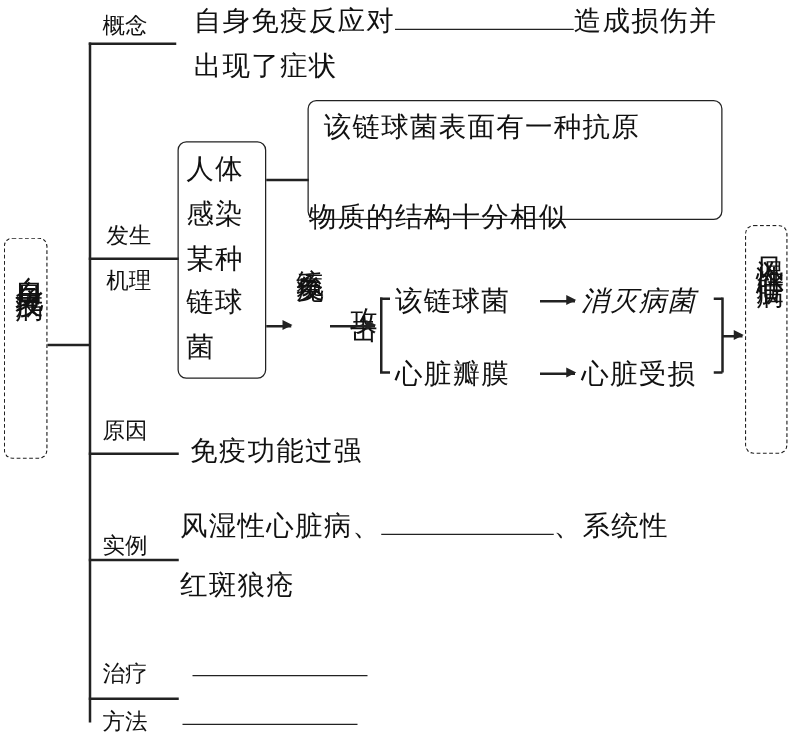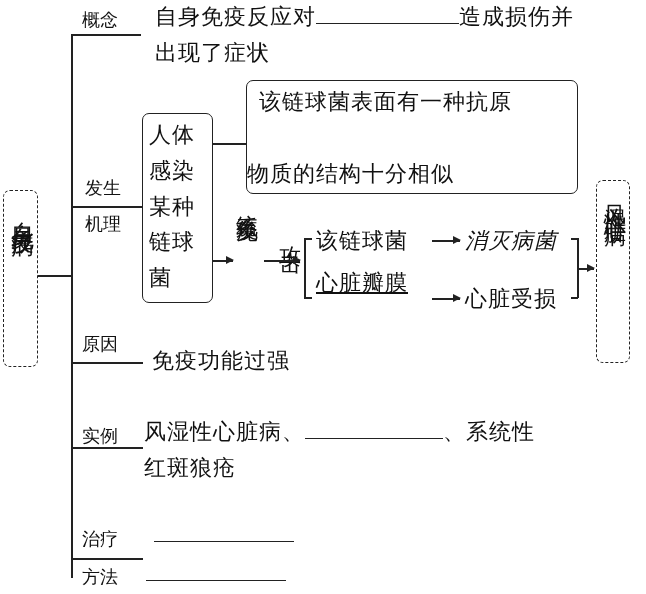--- a/index.html
+++ b/index.html
@@ -38,58 +38,58 @@
 
 <div class="box" style="left:142px;top:113px;width:71px;height:190px;">
   <div class="abs big" style="left:6px;top:6px;">人体</div>
   <div class="abs big" style="left:6px;top:42px;">感染</div>
   <div class="abs big" style="left:6px;top:78px;">某种</div>
   <div class="abs big" style="left:6px;top:113px;">链球</div>
   <div class="abs big" style="left:6px;top:149px;">菌</div>
 </div>
 
 <div class="line" style="left:213px;top:143px;width:34px;height:1.5px;"></div>
-<div class="box" style="left:246px;top:80px;width:332px;height:114px;">
+<div class="box" style="left:246px;top:80px;width:332px;height:96px;">
   <div class="abs big" style="left:12px;top:6px;">该链球菌表面有一种抗原</div>
   <div class="abs big" style="left:0;top:78px;">物质的结构十分相似</div>
 </div>
 
 <div class="arrow" style="left:213px;top:260px;width:20px;"></div>
 <div class="abs vtext big" style="left:235px;top:203px;line-height:24px;letter-spacing:-2px;">免疫系统</div>
 <div class="abs vtext big" style="left:275px;top:228px;letter-spacing:6px;">攻击</div>
 <div class="arrow" style="left:264px;top:260px;width:36px;"></div>
 
 <div class="line" style="left:304px;top:238px;width:1.5px;height:60px;"></div>
 <div class="line" style="left:304px;top:238px;width:8px;height:1.5px;"></div>
 <div class="line" style="left:304px;top:297px;width:8px;height:1.5px;"></div>
 
 <div class="abs big" style="left:316px;top:226px;">该链球菌</div>
 <div class="arrow" style="left:432px;top:240px;width:28px;"></div>
 <div class="abs big" style="left:465px;top:226px;font-style:italic;">消灭病菌</div>
 
-<div class="abs big" style="left:316px;top:268px;text-decoration:underline;">心脏瓣膜</div>
+<div class="abs big" style="left:316px;top:284px;">心脏瓣膜</div>
 <div class="arrow" style="left:432px;top:298px;width:28px;"></div>
 <div class="abs big" style="left:465px;top:284px;">心脏受损</div>
 
 <div class="line" style="left:577px;top:238px;width:1.5px;height:60px;"></div>
 <div class="line" style="left:571px;top:238px;width:7px;height:1.5px;"></div>
 <div class="line" style="left:571px;top:297px;width:7px;height:1.5px;"></div>
 <div class="arrow" style="left:578px;top:268px;width:16px;"></div>
 
 <div class="box" style="left:596px;top:180px;width:34px;height:183px;border-style:dashed;">
   <div class="vtext big" style="position:absolute;left:3px;top:6px;font-size:22px;letter-spacing:4px;">风湿性心脏病</div>
 </div>
 
 <div class="abs lbl" style="left:82px;top:332px;">原因</div>
 <div class="line" style="left:71px;top:362px;width:72px;height:1.5px;"></div>
 <div class="abs big" style="left:152px;top:346px;">免疫功能过强</div>
 
 <div class="abs lbl" style="left:82px;top:424px;">实例</div>
 <div class="line" style="left:71px;top:447px;width:72px;height:1.5px;"></div>
-<div class="abs big" style="left:144px;top:417px;">
+<div class="abs big" style="left:144px;top:406px;">
   <span>风湿性心脏病、</span><span class="blank" style="width:138px;"></span><span>、系统性</span>
 </div>
 <div class="abs big" style="left:144px;top:453px;">红斑狼疮</div>
 
 <div class="abs lbl" style="left:82px;top:527px;">治疗</div>
 <div class="line" style="left:71px;top:558px;width:72px;height:1.5px;"></div>
 <div class="abs lbl" style="left:82px;top:565px;">方法</div>
 <div class="abs big" style="left:146px;top:522px;">
   <span class="blank" style="width:140px;margin-left:8px;"></span>
 </div>

